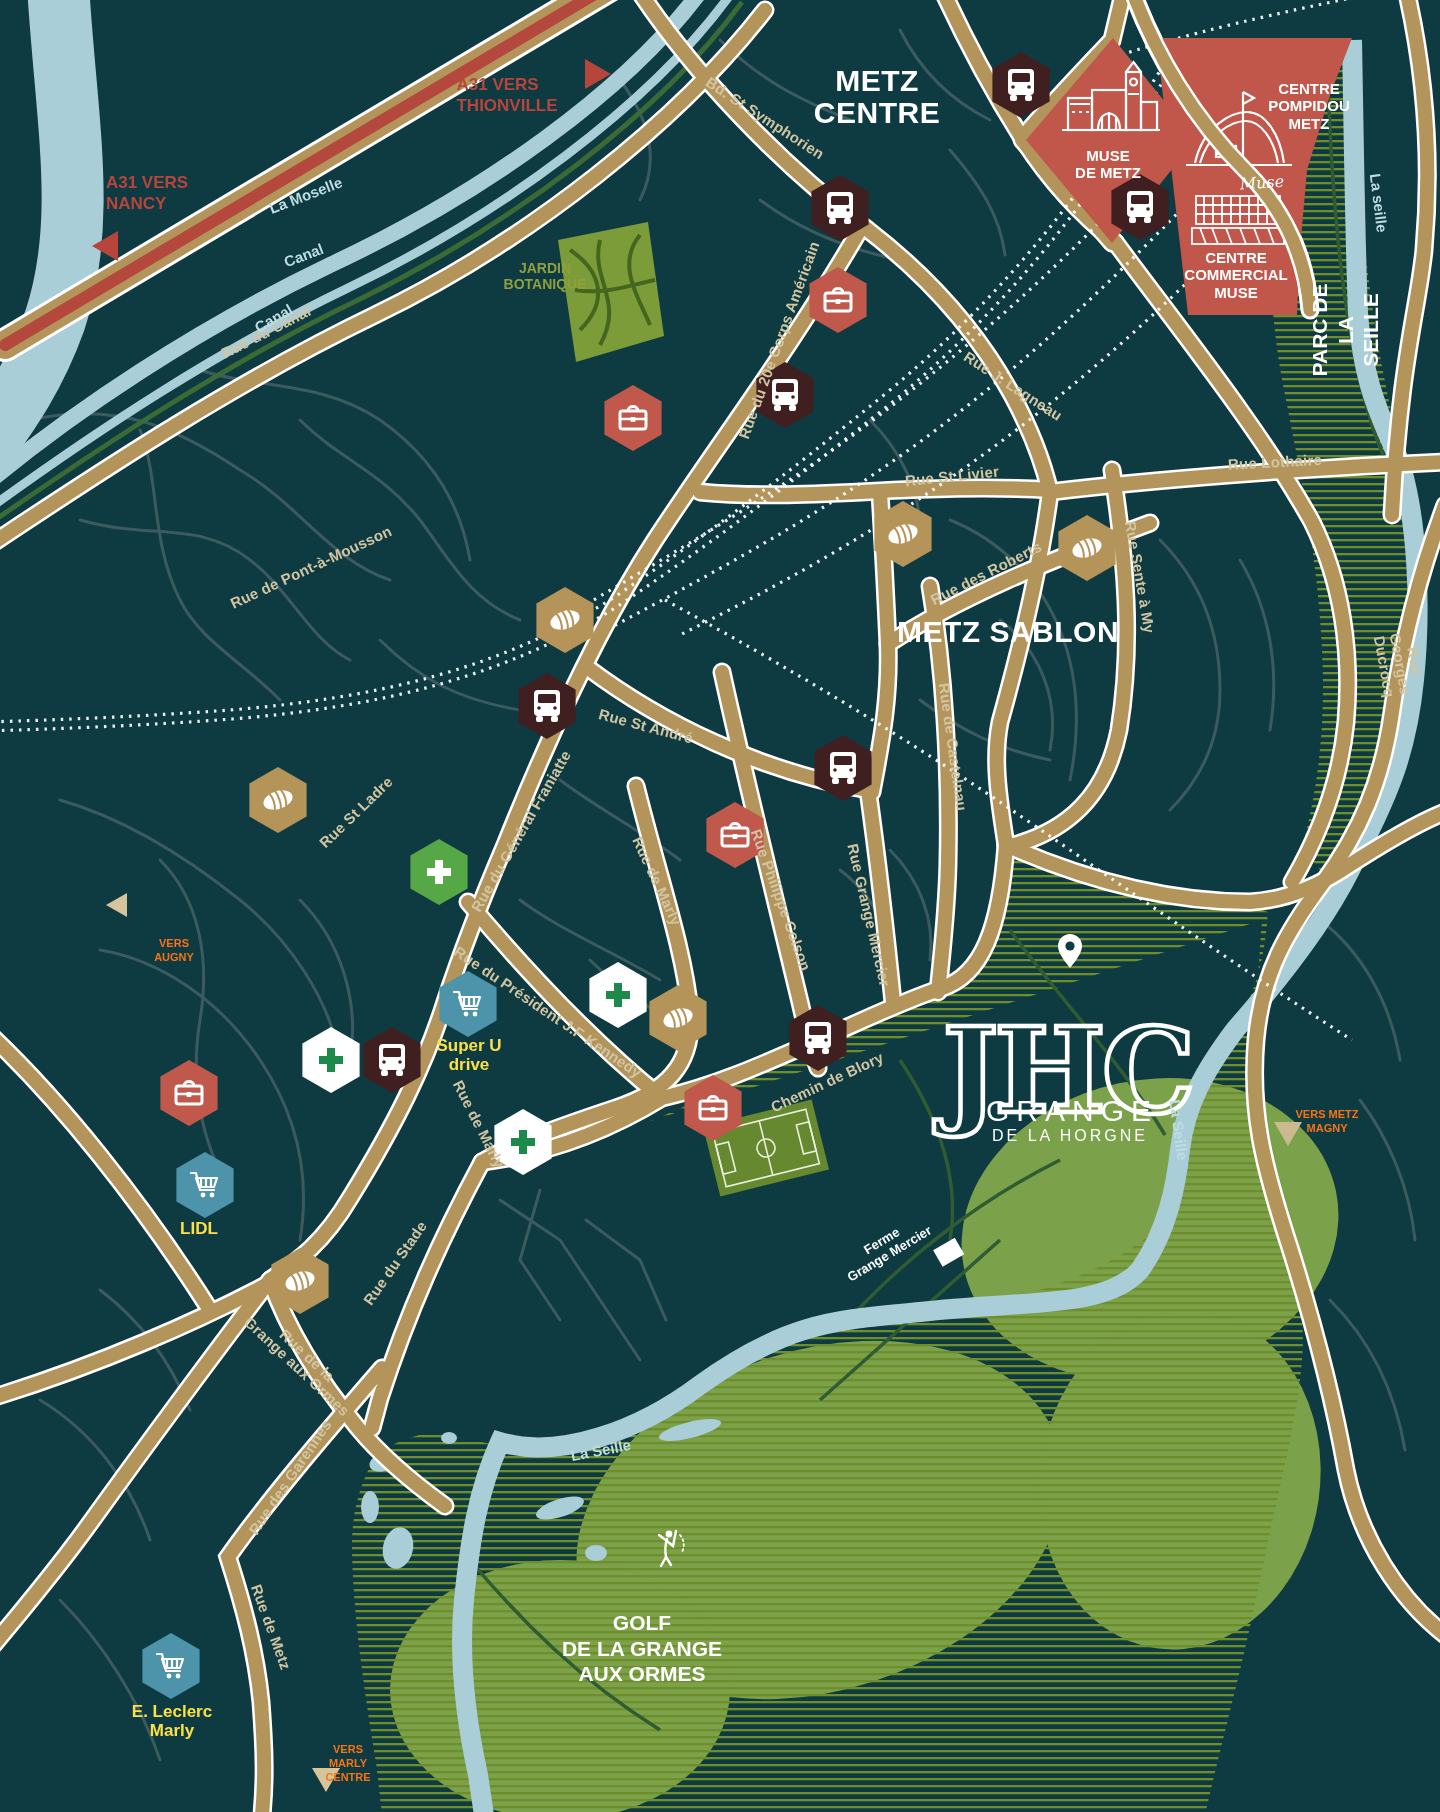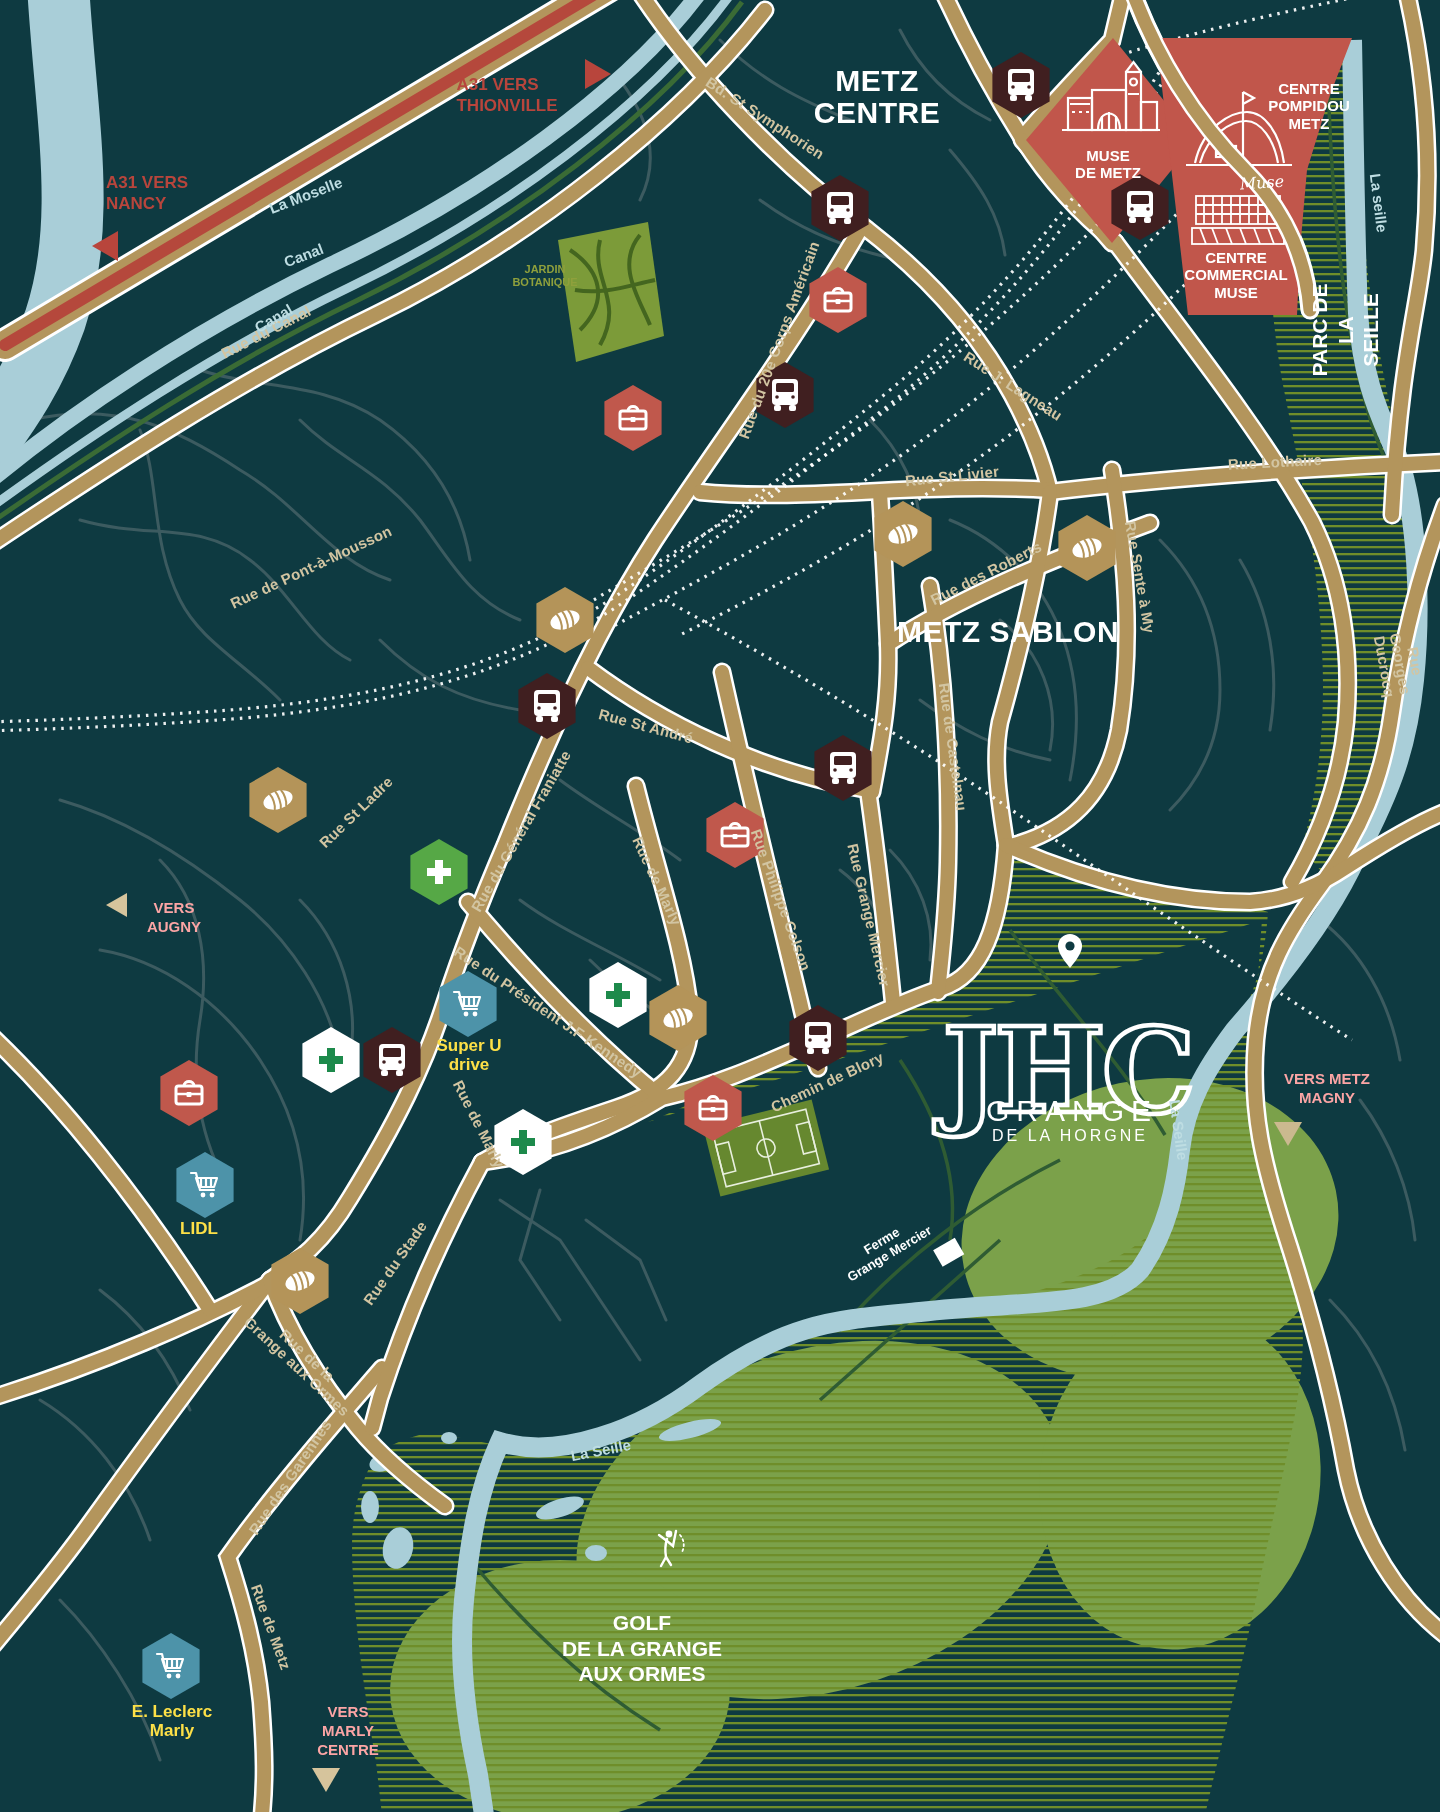--- a/index.html
+++ b/index.html
@@ -6,23 +6,23 @@
   #stage{position:relative;width:1440px;height:1812px;overflow:hidden;background:#0e3a41;
          font-family:"Liberation Sans",sans-serif;}
   #base{position:absolute;left:0;top:0;}
   #labels{position:absolute;left:0;top:0;width:100%;height:100%;}
   .lbl{position:absolute;white-space:pre-line;text-align:center;line-height:1.12;
        font-family:"Liberation Sans",sans-serif;font-weight:700;pointer-events:none;}
   .street{color:#d2c5a2;font-size:15px;letter-spacing:.2px;line-height:1.02;}
   .water{color:#bedde2;font-size:15px;}
   .area{color:#ffffff;font-size:30px;letter-spacing:.5px;line-height:1.08;}
   .area-md{color:#ffffff;font-size:21px;line-height:1.22;}
-  .olive{color:#8fa03c;font-size:11px;line-height:1.15;}
+  .olive{color:#8fa03c;font-size:14px;line-height:1.15;}
   .dir-red{color:#b8453c;font-size:17px;text-align:left;line-height:1.25;}
-  .dir{color:#fca5a5;font-size:15px;line-height:1.25;}
+  .dir{color:#f97316;font-size:11px;line-height:1.25;margin-top:33px;}
   .store{color:#fde047;font-size:17px;line-height:1.1;}
   .place-white{color:#ffffff;font-size:13px;line-height:1.15;}
   .zone-label{color:#ffffff;font-size:15px;line-height:1.15;}
   .muse-script{font-family:"DejaVu Serif",serif;font-style:italic;font-weight:400;
        color:#fff;font-size:16px;}
   .logo-title{color:#fff;font-size:30px;letter-spacing:7px;font-weight:400;}
   .logo-sub{color:#fff;font-size:16px;letter-spacing:3px;font-weight:400;}
   .tri{position:absolute;width:0;height:0;}
 </style>
 </head>

